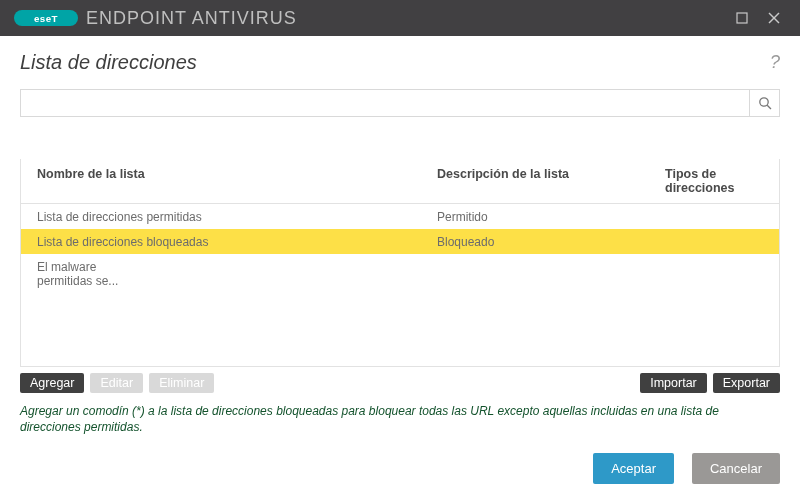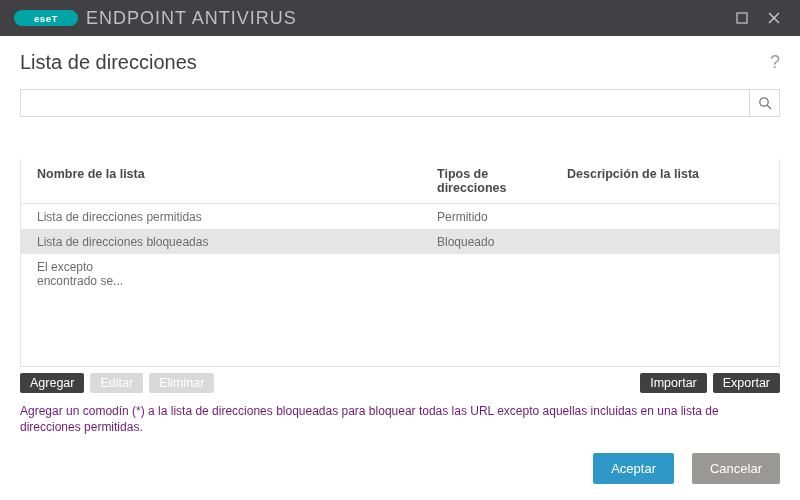--- a/index.html
+++ b/index.html
@@ -5,42 +5,42 @@
   * { box-sizing: border-box; margin: 0; padding: 0; font-family: "Segoe UI", Arial, sans-serif; }
   body { background: #fff; overflow: hidden; }
   .window { width: 800px; height: 500px; display: flex; flex-direction: column; }
   .titlebar { height: 36px; background: #414042; display: flex; align-items: center; padding: 0 10px 0 14px; }
   .logo-badge { display: inline-flex; align-items: center; }
   .logo-badge svg { height: 16px; }
   .brand-text { color: #bfbfbf; font-size: 18px; letter-spacing: 1px; margin-left: 8px; font-weight: 400; }
   .titlebar-spacer { flex: 1; }
   .titlebar-btn { width: 32px; height: 36px; display: flex; align-items: center; justify-content: center; color: #c9c9c9; cursor: pointer; }
   .content { flex: 1; display: flex; flex-direction: column; padding: 14px 20px 16px 20px; }
-  .page-title-row { display: flex; align-items: center; margin-bottom: 14px; }
+  .page-title-row { display: flex; align-items: center; margin-bottom: 14px; font-style: italic; }
   .page-title { color: #3f3f3f; font-size: 20px; font-weight: 400; }
   .page-title-row .spacer { flex: 1; }
   .help-icon { color: #9a9a9a; font-size: 18px; cursor: pointer; padding: 2px 0 2px 6px; }
   .search-row { display: flex; border: 1px solid #d9d9d9; height: 28px; margin-bottom: 2px; }
   .search-input { flex: 1; border: none; outline: none; padding: 0 8px; font-size: 13px; color: #444; }
   .search-btn { width: 30px; border-left: 1px solid #d9d9d9; display: flex; align-items: center; justify-content: center; cursor: pointer; color: #777; background: #fff; }
   .table { border: 1px solid #e2e2e2; border-top: none; flex: 1; display: flex; flex-direction: column; overflow: hidden; margin-top: 40px; }
   .thead { display: flex; background: #fff; border-bottom: 1px solid #e2e2e2; }
   .th { padding: 8px 12px 8px 16px; font-size: 12.5px; font-weight: 600; color: #4a4a4a; }
   .col-name { flex: 0 0 400px; }
   .col-type { flex: 0 0 130px; }
   .col-desc { flex: 1; }
   .tbody { flex: 1; overflow: auto; }
   .row { display: flex; padding: 0; font-size: 12px; color: #6c6c6c; }
   .row .td { padding: 5.5px 12px 5.5px 16px; }
-  .row.selected { background: #e5e5e5; }
+  .row.selected { background: #fde047; }
   .action-row { display: flex; gap: 6px; margin-top: 0; padding-top: 6px; }
   .action-row .spacer { flex: 1; }
   .btn { border: none; padding: 3px 10px; font-size: 12.5px; color: #fff; background: #404040; cursor: pointer; border-radius: 2px; }
   .btn.disabled { background: #d9d9d9; color: #fff; cursor: default; }
-  .hint { color: #701a75; font-size: 12px; line-height: 1.35; margin-top: 10px; }
+  .hint { color: #14532d; font-size: 12px; line-height: 1.35; margin-top: 10px; font-style: italic; }
   .footer { display: flex; justify-content: flex-end; gap: 18px; margin-top: auto; padding-top: 18px; }
   .btn-primary { background: #2e99c8; color: #fff; border: none; padding: 8px 18px; font-size: 13px; cursor: pointer; border-radius: 2px; }
   .btn-secondary { background: #9a9896; color: #fff; border: none; padding: 8px 18px; font-size: 13px; cursor: pointer; border-radius: 2px; }
 </style>
 </head>
 <body>
 
 <div class="window">
   <div class="titlebar">
     <span class="logo-badge">
@@ -77,36 +77,36 @@
         <svg width="14" height="14" viewBox="0 0 14 14">
             <circle cx="6" cy="6" r="4.2" fill="none" stroke="#777" stroke-width="1.3"></circle>
             <line x1="9.2" y1="9.2" x2="13" y2="13" stroke="#777" stroke-width="1.3"></line>
           </svg>
       </div>
     </div>
 
     <div class="table">
       <div class="thead">
         <div class="th col-name">Nombre de la lista</div>
+        <div class="th col-desc">Descripción de la lista</div>
         <div class="th col-type">Tipos de direcciones</div>
-        <div class="th col-desc">Descripción de la lista</div>
       </div>
       <div class="tbody" id="tbody">
           <div class="row">
             <div class="td col-name">Lista de direcciones permitidas</div>
             <div class="td col-type">Permitido</div>
             <div class="td col-desc"></div>
           </div>
           <div class="row selected">
             <div class="td col-name">Lista de direcciones bloqueadas</div>
             <div class="td col-type">Bloqueado</div>
             <div class="td col-desc"></div>
           </div>
           <div class="row">
-            <div class="td col-type">El excepto encontrado se...</div>
+            <div class="td col-type">El malware permitidas se...</div>
             <div class="td col-desc"></div>
           </div>
         </div>
     </div>
 
     <div class="action-row">
       <button class="btn">Agregar</button>
       <button class="btn disabled">Editar</button>
       <button class="btn disabled">Eliminar</button>
       <div class="spacer"></div>

